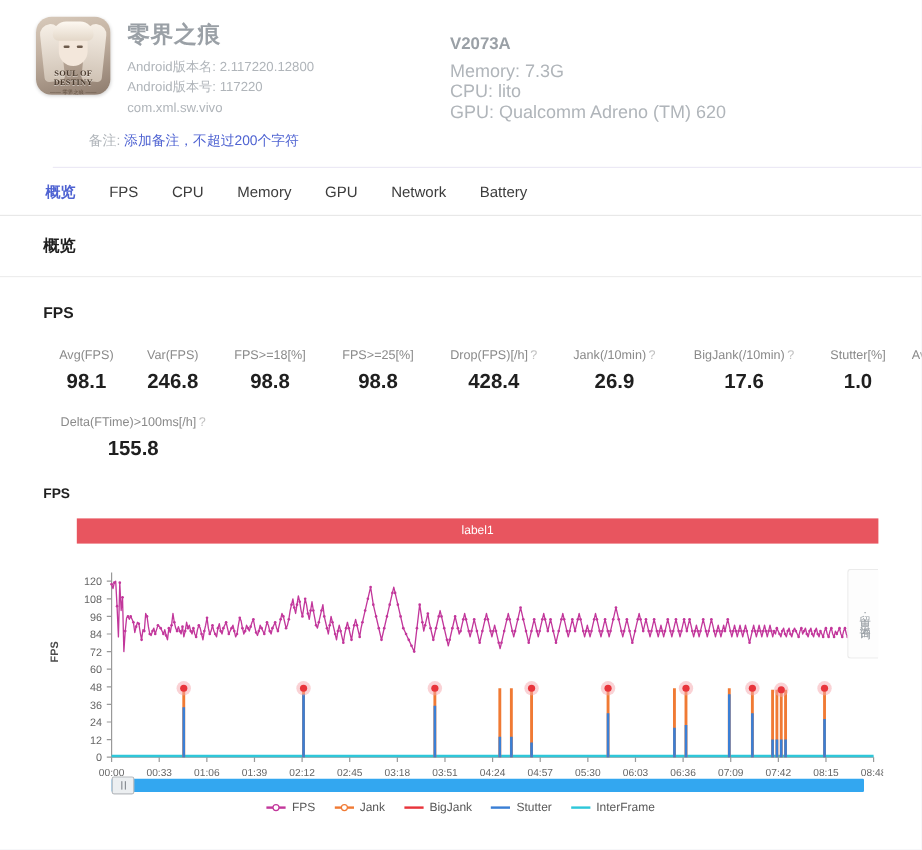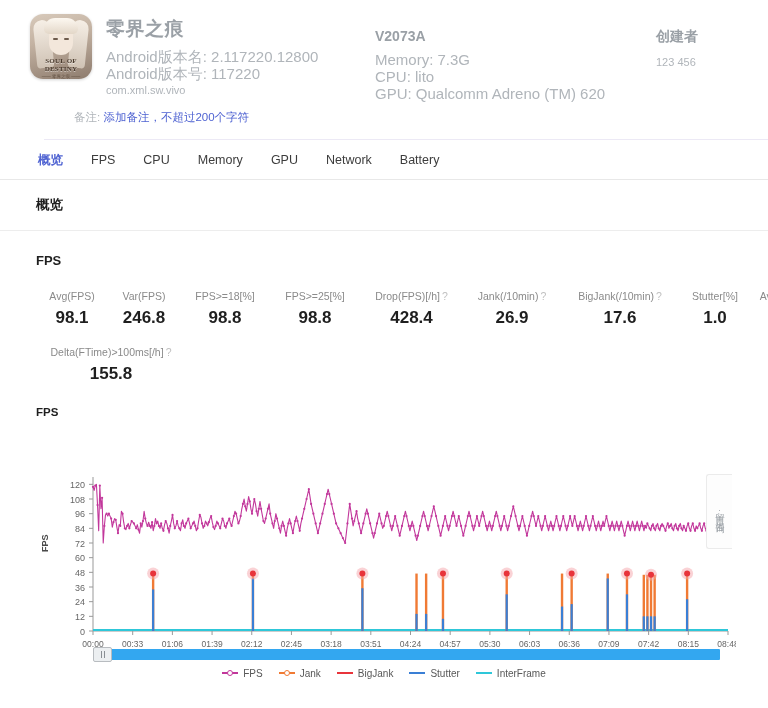--- a/index.html
+++ b/index.html
@@ -57,21 +57,21 @@
   }
   .app-icon .title-sub {
     position: absolute; left: 0; right: 0; bottom: 0;
     text-align: center; color: #5d4c3d; font-size: 4.5px;
   }
   .app-text { margin-left: 14px; padding-top: 2px; }
   .app-name {
     font-size: 19px; font-weight: 700; color: #9aa0a6; letter-spacing: .5px;
     margin-bottom: 6px;
   }
-  .app-meta { font-size: 15px; color: #b0b5ba; line-height: 17px; }
+  .app-meta { font-size: 11px; color: #b0b5ba; line-height: 17px; }
   .app-pkg { font-size: 11px; color: #b0b5ba; margin-top: 2px; }
 
   .device-block { width: 255px; flex: none; padding-top: 14px; }
   .device-name { font-size: 14px; font-weight: 700; color: #9aa0a6; margin-bottom: 7px; }
   .device-meta { font-size: 15px; color: #b0b5ba; line-height: 17px; }
 
   .creator-block { flex: 1; padding-top: 14px; padding-left: 26px; }
   .creator-title { font-size: 14px; font-weight: 700; color: #9aa0a6; margin-bottom: 10px; }
   .creator-id { font-size: 11px; color: #b0b5ba; }
 
@@ -189,24 +189,20 @@
       </div>
     </div>
 
     <div class="device-block">
       <div class="device-name">V2073A</div>
       <div class="device-meta">Memory: 7.3G</div>
       <div class="device-meta">CPU: lito</div>
       <div class="device-meta">GPU: Qualcomm Adreno (TM) 620</div>
     </div>
 
-    <div class="creator-block">
-      <div class="creator-title">创建者</div>
-      <div class="creator-id">123 456</div>
-    </div>
   </div>
 
   <div class="remark-row">
     <span>备注:</span>
     <span class="remark-link">添加备注，不超过200个字符</span>
   </div>
 
   <div class="tabs" id="tabbar">
       <div class="tab active">概览</div>
       <div class="tab">FPS</div>
@@ -263,20 +259,21 @@
     <div class="metrics-second" id="metrics2">
         <div class="metric" style="width: 150px;">
           <div class="metric-label"><span>Delta(FTime)&gt;100ms[/h]</span><span class="qm">?</span></div>
           <div class="metric-value">155.8</div>
         </div>
       </div>
 
     <div class="chart-title">FPS</div>
 
     <div class="chart-wrap">
+      <div class="label-bar">label1</div>
       <div class="y-axis-title">FPS</div>
       <svg class="plot-svg" id="plot" width="700" height="190">
           <line x1="57" y1="8" x2="57" y2="162" stroke="#999" stroke-width="1"></line>
           <line x1="57" y1="162" x2="692" y2="162" stroke="#999" stroke-width="1"></line>
           <line x1="53" y1="162" x2="57" y2="162" stroke="#999" stroke-width="1"></line>
           <text x="49" y="165.5" text-anchor="end" font-size="9" fill="#666" font-family="&quot;Liberation Sans&quot;, sans-serif">0</text>
           <line x1="53" y1="147.33333333333334" x2="57" y2="147.33333333333334" stroke="#999" stroke-width="1"></line>
           <text x="49" y="150.83333333333334" text-anchor="end" font-size="9" fill="#666" font-family="&quot;Liberation Sans&quot;, sans-serif">12</text>
           <line x1="53" y1="132.66666666666666" x2="57" y2="132.66666666666666" stroke="#999" stroke-width="1"></line>
           <text x="49" y="136.16666666666666" text-anchor="end" font-size="9" fill="#666" font-family="&quot;Liberation Sans&quot;, sans-serif">24</text>

